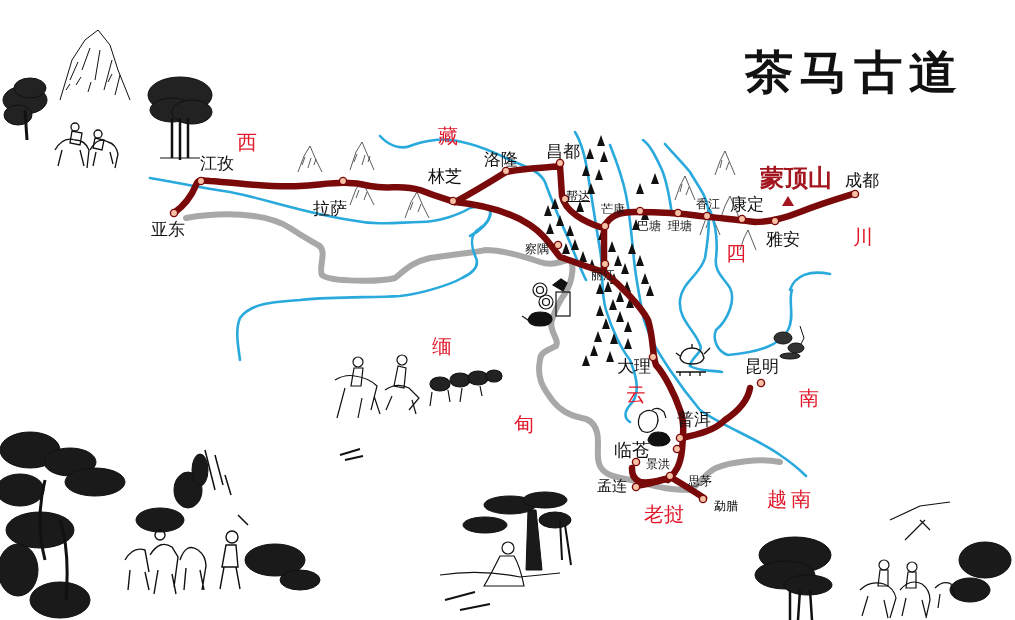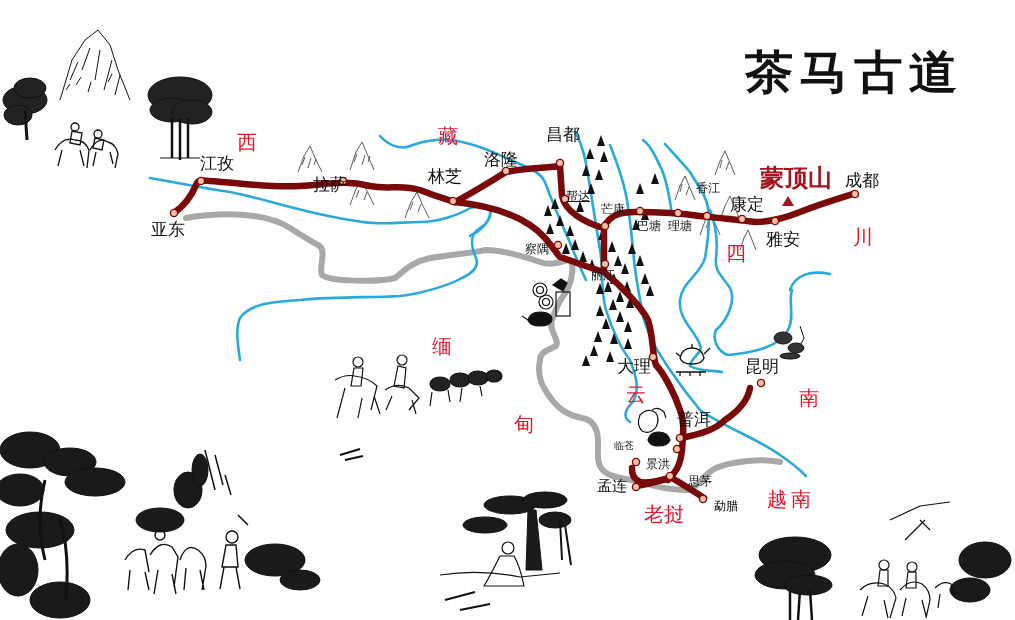--- a/index.html
+++ b/index.html
@@ -295,34 +295,34 @@
 <div class="region" style="left:853px;top:227px;">川</div>
 <div class="region" style="left:432px;top:336px;">缅</div>
 <div class="region" style="left:514px;top:414px;">甸</div>
 <div class="region" style="left:626px;top:384px;">云</div>
 <div class="region" style="left:799px;top:388px;">南</div>
 <div class="region" style="left:644px;top:504px;">老挝</div>
 <div class="region" style="left:767px;top:489px;letter-spacing:4px;text-align:center;">越南</div>
 
 <div class="city big" style="left:151px;top:221px;">亚东</div>
 <div class="city big" style="left:200px;top:155px;">江孜</div>
-<div class="city big" style="left:313px;top:176px;">拉萨</div>
+<div class="city big" style="left:313px;top:200px;">拉萨</div>
 <div class="city big" style="left:428px;top:168px;">林芝</div>
 <div class="city big" style="left:484px;top:151px;">洛隆</div>
-<div class="city big" style="left:546px;top:126px;">昌都</div>
+<div class="city big" style="left:546px;top:143px;">昌都</div>
 <div class="city small" style="left:566px;top:190px;text-decoration:underline;">帮达</div>
 <div class="city small" style="left:601px;top:203px;">芒康</div>
 <div class="city small" style="left:525px;top:243px;">察隅</div>
 <div class="city small" style="left:591px;top:269px;">丽江</div>
 <div class="city small" style="left:637px;top:220px;">巴塘</div>
 <div class="city small" style="left:668px;top:220px;">理塘</div>
-<div class="city small" style="left:696px;top:182px;">香江</div>
+<div class="city small" style="left:696px;top:198px;">香江</div>
 <div class="city big" style="left:730px;top:196px;">康定</div>
 <div class="city big" style="left:766px;top:231px;">雅安</div>
 <div class="city big" style="left:845px;top:172px;">成都</div>
 <div class="city big" style="left:617px;top:358px;">大理</div>
 <div class="city big" style="left:745px;top:358px;">昆明</div>
 <div class="city big" style="left:677px;top:411px;">普洱</div>
 <div class="city small" style="left:688px;top:443px;margin-top:32px;">思茅</div>
-<div class="city big" style="left:614px;top:441px;font-size:10px;">临苍</div>
+<div class="city big" style="left:614px;top:441px;font-size:18px;">临苍</div>
 <div class="city small" style="left:646px;top:458px;">景洪</div>
 <div class="city big" style="left:597px;top:479px;font-size:15px;text-align:right;">孟连</div>
 <div class="city small" style="left:714px;top:500px;">勐腊</div>
 
 </body></html>

